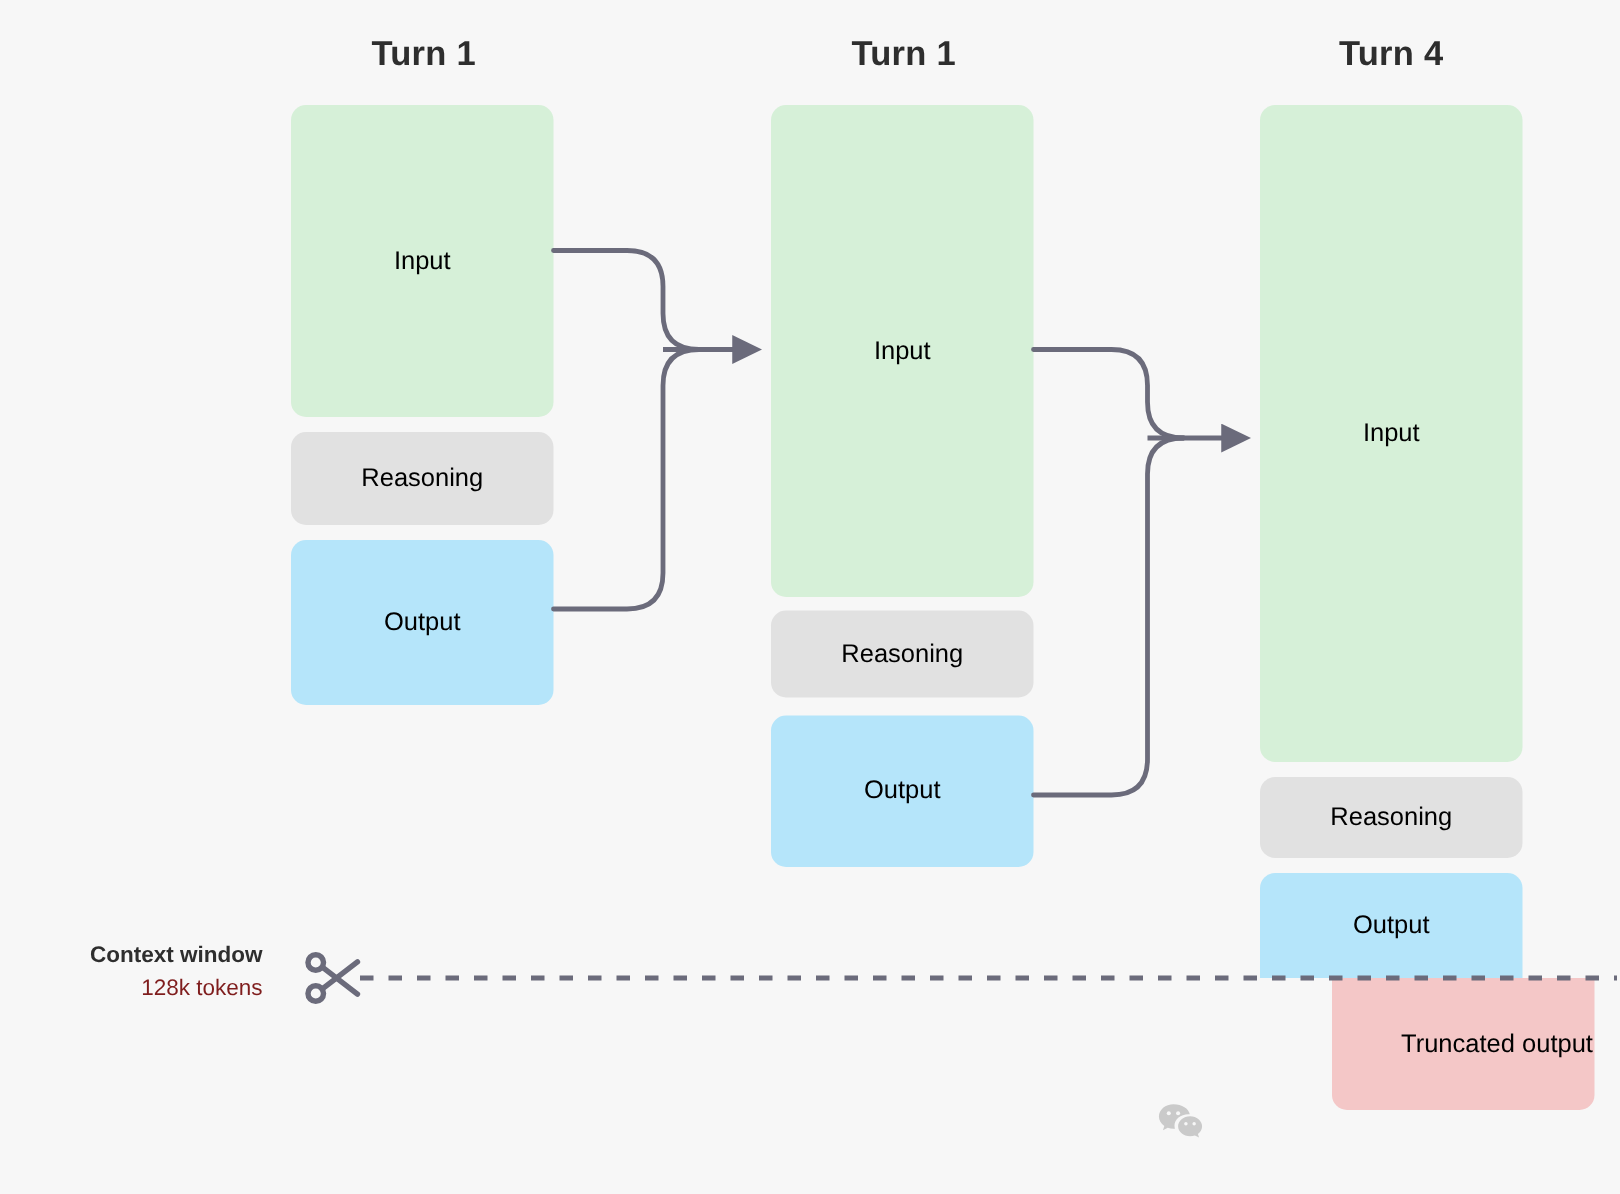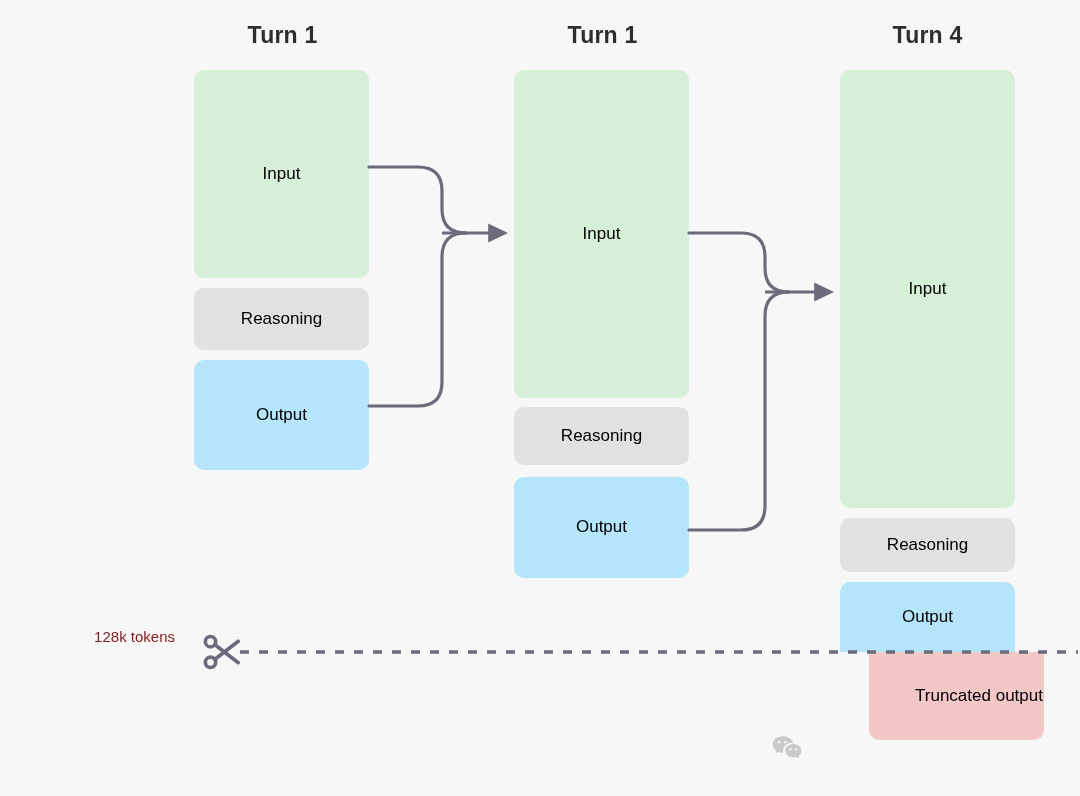--- a/index.html
+++ b/index.html
@@ -130,21 +130,21 @@
 
   <div class="block green" style="left:840px; top:70px; width:175px; height:438px;">
     <span class="block-label">Input</span>
   </div>
   <div class="block gray" style="left:840px; top:518px; width:175px; height:54px;">
     <span class="block-label">Reasoning</span>
   </div>
   <div class="block blue joined-top" style="left:840px; top:582px; width:175px; height:70px;">
     <span class="block-label">Output</span>
   </div>
-  <div class="block red joined-bottom" style="left:869px; top:652px; width:175px; height:88px;padding-left:45px;">
+  <div class="block red joined-bottom" style="left:888px; top:652px; width:175px; height:88px;padding-left:45px;">
     <span class="block-label">Truncated output</span>
   </div>
 
   <svg id="connectors" viewBox="0 0 1080 796">
     <defs>
       <marker id="arrowhead" markerWidth="7" markerHeight="7" refX="1.2" refY="3" orient="auto" markerUnits="strokeWidth">
         <path d="M0,0 L6.2,3 L0,6 Z" fill="#6b6b7b"></path>
       </marker>
     </defs>
 
@@ -157,20 +157,21 @@
     <g>
       <path d="M689,233 L741,233 Q765,233 765,257 L765,268 Q765,292 789,292" fill="none" stroke="#6b6b7b" stroke-width="3.2" stroke-linecap="round"></path>
       <path d="M689,530 L741,530 Q765,530 765,506 L765,316 Q765,292 789,292" fill="none" stroke="#6b6b7b" stroke-width="3.2" stroke-linecap="round"></path>
       <path d="M765,292 L818,292" fill="none" stroke="#6b6b7b" stroke-width="3.2" marker-end="url(#arrowhead)"></path>
     </g>
 
     <line x1="240" y1="652" x2="1078" y2="652" stroke="#6b6b7b" stroke-width="3.4" stroke-dasharray="9 10" stroke-linecap="butt"></line>
   </svg>
 
   <div class="ctx-label" style="left:0px; top:626px; width:175px;">
+    <span class="ctx-line1">Context window</span>
     <span class="ctx-line2">128k tokens</span>
   </div>
 
   <div class="scissors" style="left:199px; top:629px; width:46px; height:46px;">
     <svg width="46" height="46" viewBox="0 0 24 24" fill="none" stroke="#6b6b7b" stroke-width="1.9" stroke-linecap="round" stroke-linejoin="round">
       <circle cx="6" cy="6.6" r="2.7"></circle>
       <circle cx="6" cy="17.4" r="2.7"></circle>
       <line x1="8.3" y1="8.2" x2="20.5" y2="17.6"></line>
       <line x1="8.3" y1="15.8" x2="20.5" y2="6.4"></line>
     </svg>

